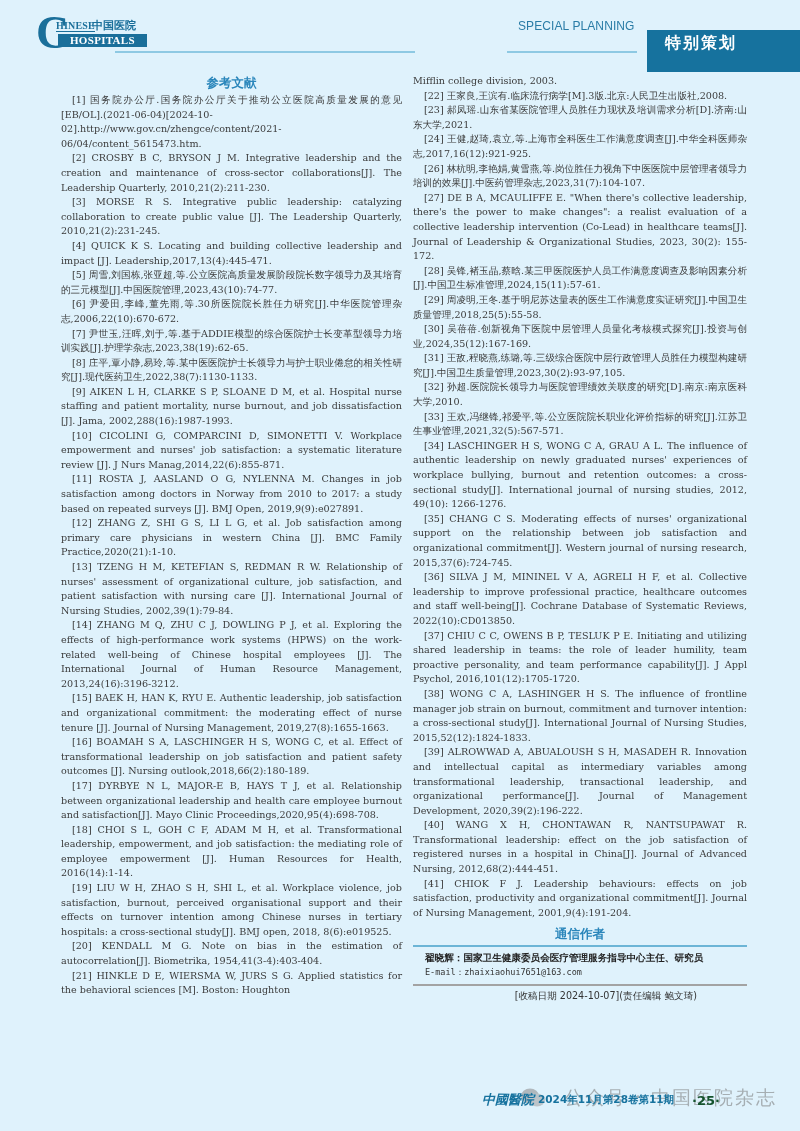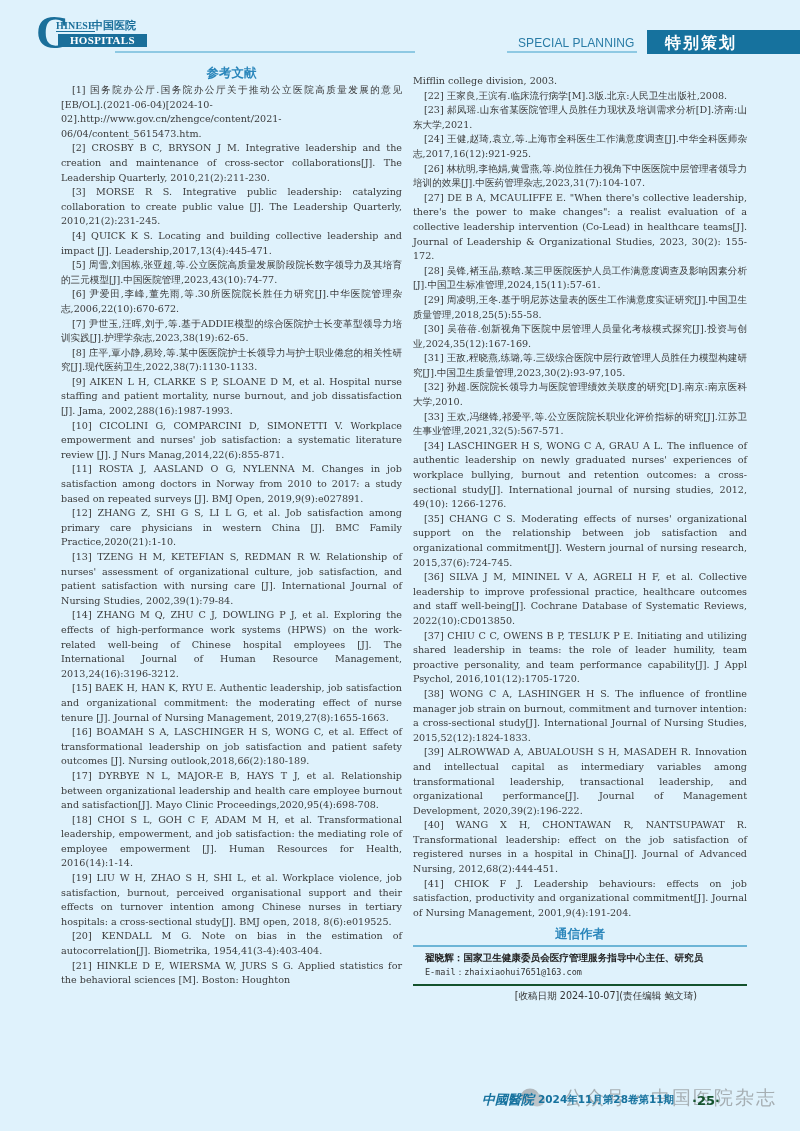--- a/index.html
+++ b/index.html
@@ -38,51 +38,51 @@
     font-family: "Liberation Serif", serif; font-weight: bold;
     font-size: 11px; line-height: 13px; padding: 0 12px; letter-spacing: 0.3px;
   }
   .header-rule {
     position: absolute; left: 115px; top: 51px; width: 300px; height: 2px; background: #8ec9e3;
   }
   .header-rule-right {
     position: absolute; left: 507px; top: 51px; width: 130px; height: 2px; background: #8ec9e3;
   }
   .special {
-    position: absolute; left: 518px; top: 36px;
+    position: absolute; left: 518px; top: 19px;
     font-family: "Liberation Sans", sans-serif; font-size: 12px; color: #2a7ca6;
     letter-spacing: 0.1px;
   }
   .section-tag {
-    position: absolute; left: 647px; top: 30px; width: 153px; height: 24px;
+    position: absolute; left: 647px; top: 30px; width: 153px; height: 42px;
     background: #16729e; color: #fff;
     font-family: "DejaVu Sans", sans-serif; font-weight: bold; font-size: 16px;
     line-height: 26px; padding-left: 18px; letter-spacing: 2px;
   }
   .col {
-    position: absolute; top: 64px;
+    position: absolute; top: 74px;
     font-size: 9.6px; line-height: 14.6px;
     text-align: justify;
   }
   .col.left { left: 61px; width: 341px; }
   .col.right { left: 413px; width: 334px; top: 74px; }
   .sec-title {
     text-align: center; color: #2a86bb; font-weight: bold;
     font-family: "DejaVu Sans", sans-serif; font-size: 12.5px; line-height: 18px;
     margin-bottom: 1px;
   }
   .ref { text-indent: 11px; margin: 0; }
   .cont { text-indent: 0; }
   .corr-title {
     text-align: center; color: #2a86bb; font-weight: bold;
     font-family: "DejaVu Sans", sans-serif; font-size: 12.5px; line-height: 18px;
     margin-top: 5px;
   }
   .corr-box {
-    border-top: 2px solid #6cb5d6; border-bottom: 2px solid #14532d;
+    border-top: 2px solid #6cb5d6; border-bottom: 2px solid #a3a3a3;
     padding: 4px 4px 5px 12px; margin-top: 2px;
   }
   .corr-name {
     font-family: "DejaVu Sans", sans-serif; font-weight: bold; font-size: 9.6px; line-height: 14px; color: #222;
     white-space: nowrap;
   }
   .corr-email {
     font-family: "DejaVu Sans Mono", monospace; font-size: 8.5px; line-height: 14px; color: #333;
   }
   .received {

